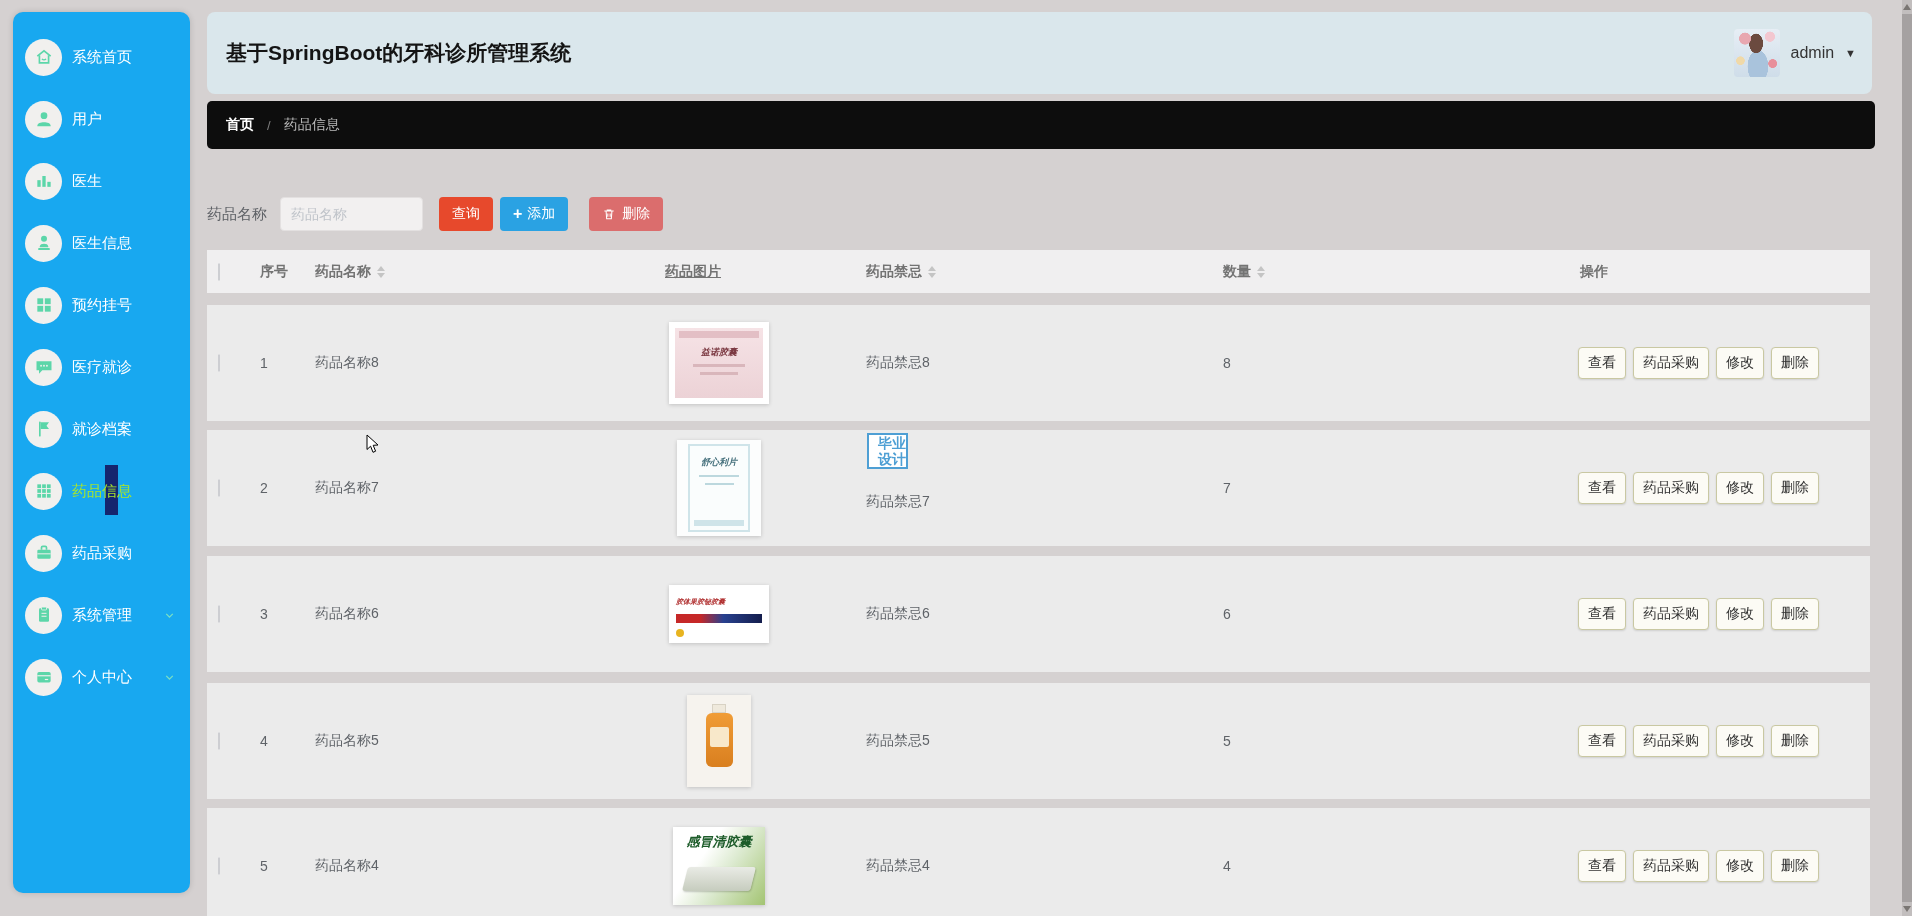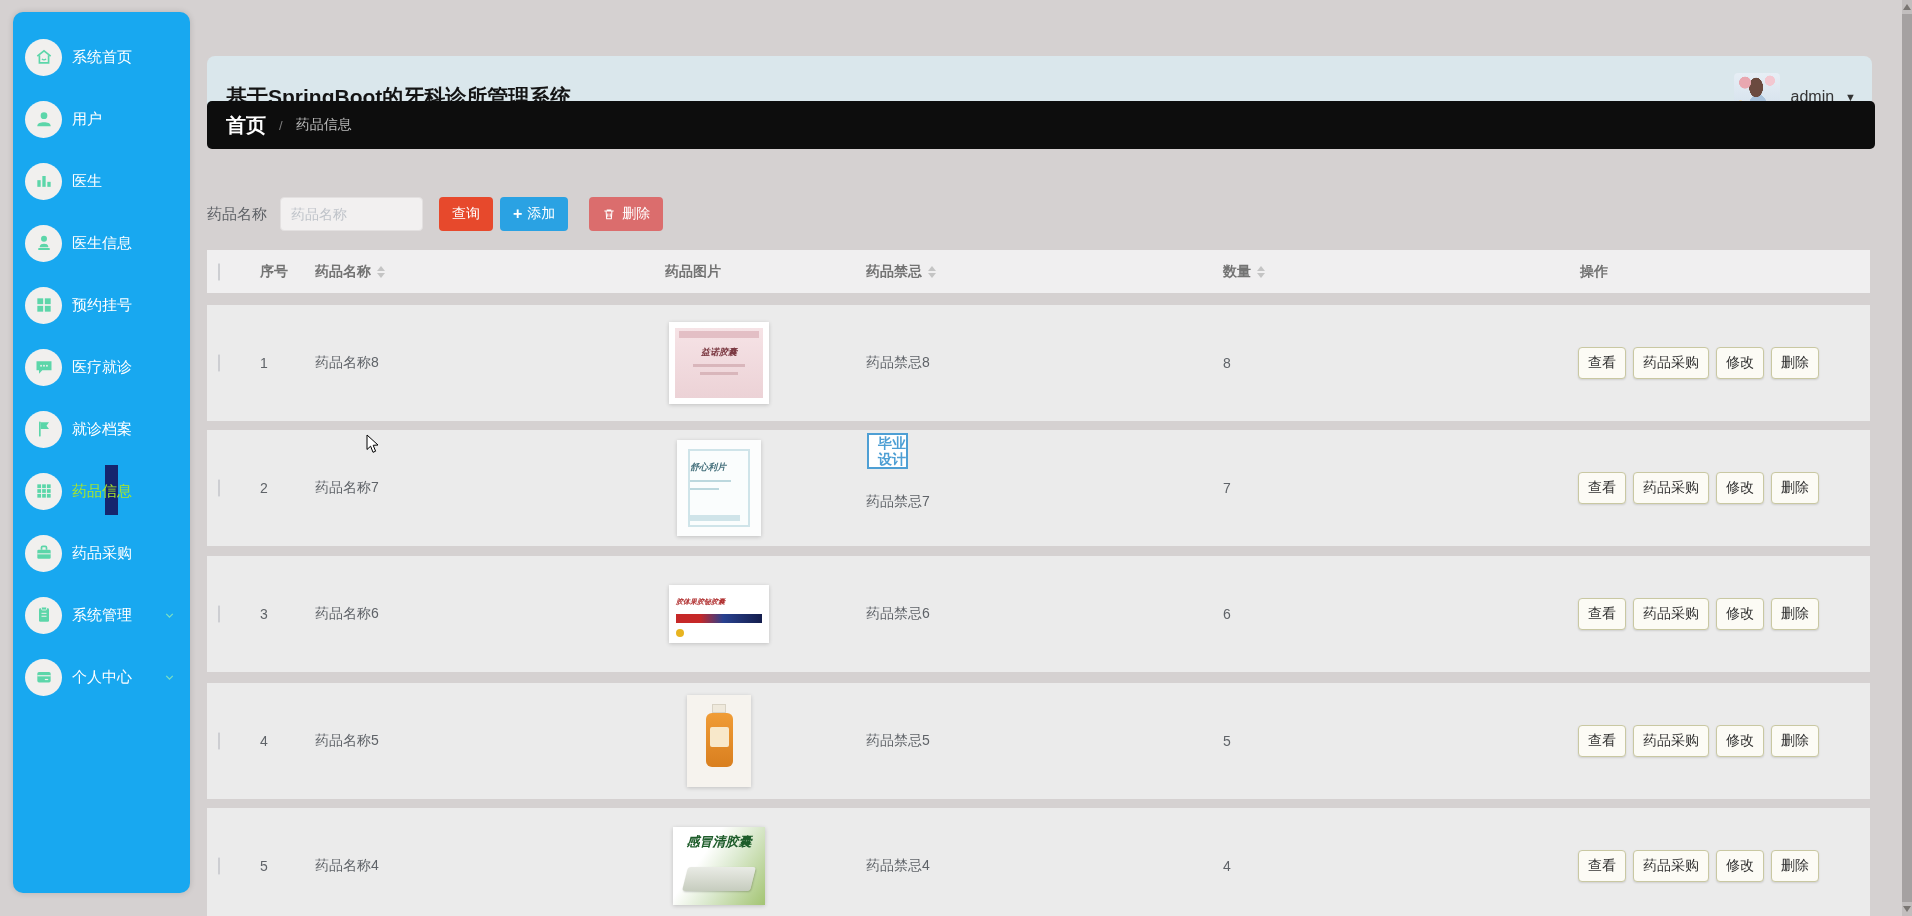--- a/index.html
+++ b/index.html
@@ -17,39 +17,39 @@
     border-radius:10px;padding-top:14px;box-shadow:0 0 6px rgba(0,0,0,.15);}
   .side-item{position:relative;height:62px;display:flex;align-items:center;padding-left:12px;cursor:pointer;}
   .icircle{width:37px;height:37px;border-radius:50%;background:var(--icon-circle);display:flex;
     align-items:center;justify-content:center;flex:0 0 37px;}
   .slabel{margin-left:10px;color:#ffffff;font-size:15px;position:relative;z-index:2;}
   .side-item.active .slabel{color:var(--active-text);}
   .sel-rect{position:absolute;left:92px;top:5px;width:13px;height:50px;background:#15256e;z-index:1;}
   .chev{margin-left:auto;margin-right:14px;display:flex;align-items:center;}
 
   
-  .header{position:absolute;left:207px;top:12px;width:1665px;height:82px;background:var(--header-bg);border-radius:8px;margin-top:44px;}
+  .header{position:absolute;left:207px;top:12px;width:1665px;height:82px;background:var(--header-bg);border-radius:8px;}
   .page-title{position:absolute;left:19px;top:50%;transform:translateY(-50%);font-size:21px;font-weight:bold;color:#141414;}
   .user-box{position:absolute;right:16px;top:50%;transform:translateY(-50%);display:flex;align-items:center;gap:11px;cursor:pointer;}
   .avatar{width:46px;height:48px;border-radius:4px;overflow:hidden;
     background:
       radial-gradient(circle at 24% 20%, #e8a7b0 0 11%, transparent 12%),
       radial-gradient(circle at 78% 16%, #f3c7d0 0 9%, transparent 10%),
       radial-gradient(circle at 14% 66%, #f0d9a8 0 8%, transparent 9%),
       radial-gradient(circle at 84% 72%, #e88f9b 0 8%, transparent 9%),
       radial-gradient(ellipse at 48% 30%, #6b4a3f 0 20%, transparent 21%),
       radial-gradient(ellipse at 52% 78%, #a9c3dc 0 30%, transparent 31%),
       linear-gradient(#e7eef5,#cfdde9);}
   .user-name{font-size:16px;color:#333;}
   .user-caret{font-size:11px;color:#333;}
 
   
   .breadcrumb{position:absolute;left:207px;top:101px;width:1668px;height:48px;background:var(--breadcrumb-bg);
     border-radius:5px;display:flex;align-items:center;padding-left:19px;gap:13px;}
-  .bc-home{color:#fff;font-size:20px;font-weight:bold;cursor:pointer;}
+  .bc-home{color:#fff;font-size:14px;font-weight:bold;cursor:pointer;}
   .bc-sep{color:#7f7f7f;font-size:13px;}
   .bc-cur{color:#bdbdbd;font-size:14px;}
 
   
   .toolbar{position:absolute;left:207px;top:197px;height:34px;display:flex;align-items:center;}
   .filter-label{font-size:15px;color:#5e6166;margin-right:13px;}
   .filter-input{width:143px;height:34px;border:1px solid #e3e0e0;border-radius:4px;background:#f2f0f0;
     padding:0 10px;font-size:14px;color:#333;outline:none;font-family:inherit;}
   .filter-input::placeholder{color:#bfc3c9;}
   .tbtn{height:34px;border:none;border-radius:4px;color:#fff;font-size:14px;font-family:inherit;
@@ -59,42 +59,42 @@
   .btn-add .plus{font-size:16px;font-weight:bold;line-height:1;}
   .btn-delete{background:var(--btn-delete);margin-left:21px;gap:6px;}
 
   
   .table{position:absolute;left:207px;top:250px;width:1663px;height:680px;}
   .thead{position:absolute;left:0;top:0;width:100%;height:43px;background:var(--thead-bg);}
   .trow{position:absolute;left:0;width:100%;height:116px;background:var(--row-bg);}
   .row1{top:55px;} .row2{top:180px;} .row3{top:306px;} .row4{top:433px;} .row5{top:558px;}
   .cell{position:absolute;top:50%;transform:translateY(-50%);font-size:14px;color:#5f6368;white-space:nowrap;}
   .hcell{font-weight:bold;color:#737373;display:flex;align-items:center;}
-  .c-check{left:11px;} .c-idx{left:53px;} .c-name{left:108px;} .c-imgh{left:458px;}
+  .c-check{left:11px;} .c-idx{left:53px;} .c-name{left:108px;} .c-imgh{left:458px;text-decoration:underline;}
   .c-taboo{left:659px;} .c-qty{left:1016px;} .c-act{left:1371px;}
   .checkbox{width:14px;height:14px;border:1px solid #cdced2;border-radius:2px;background:#fbfbfb;cursor:pointer;}
   .sort{display:inline-flex;flex-direction:column;gap:2px;margin-left:6px;cursor:pointer;}
   .sort i{display:block;width:0;height:0;border-left:4px solid transparent;border-right:4px solid transparent;}
   .sort .up{border-bottom:5px solid #c4c4c4;}
   .sort .down{border-top:5px solid #c4c4c4;}
   .actions{display:flex;gap:7px;}
   .abtn{background:#fcfbf5;border:1px solid #c9c8a2;border-radius:4px;color:#303030;font-size:14px;
     font-family:inherit;padding:6px 9px;cursor:pointer;box-shadow:0 1px 2px rgba(0,0,0,.12);white-space:nowrap;}
 
   
   .med{position:absolute;left:512px;top:50%;transform:translate(-50%,-50%);background:#fff;
     box-shadow:0 1px 4px rgba(0,0,0,.18);overflow:hidden;}
   .med-pink{width:100px;height:82px;padding:6px;}
   .pink-face{width:100%;height:100%;background:linear-gradient(#f6e3e6,#ecd2d6);display:flex;flex-direction:column;align-items:center;}
   .pink-band{width:92%;height:7px;background:#e3bfc5;margin-top:3px;}
   .med-label{font-weight:bold;font-style:italic;}
   .pink-face .med-label{font-size:9px;color:#7d3b44;margin-top:8px;}
   .pink-line{width:60%;height:3px;background:#d9b6bb;margin-top:5px;}
   .med-teal{width:84px;height:96px;display:flex;align-items:center;justify-content:center;background:#fcfdfd;}
-  .teal-frame{width:62px;height:78px;border:2px solid #cfe4e9;background:#fafdfd;display:flex;flex-direction:column;}
+  .teal-frame{width:62px;height:88px;border:2px solid #cfe4e9;background:#fafdfd;display:flex;flex-direction:column;align-items:center;}
   .teal-frame .med-label{font-size:9px;color:#45707c;margin-top:10px;}
   .teal-line{width:70%;height:2px;background:#bcd8de;margin-top:6px;}
   .teal-foot{width:86%;height:6px;background:#cfe4e9;margin-top:auto;margin-bottom:4px;}
   .med-stripe{width:100px;height:58px;padding:5px 7px;}
   .med-stripe .med-label{font-size:7px;color:#b23434;}
   .stripe-band{height:9px;background:linear-gradient(90deg,#c62828 28%,#28418f 55%,#141d4c);margin-top:6px;}
   .stripe-dot{width:8px;height:8px;border-radius:50%;background:#e8b420;margin-top:6px;}
   .med-bottle{width:64px;height:92px;background:#f6f3ee;display:flex;flex-direction:column;align-items:center;}
   .bcap{width:14px;height:9px;background:#efe9dc;border:1px solid #d8d2c4;margin-top:9px;}
   .bbody{width:27px;height:54px;background:linear-gradient(#f09c36,#d97f1f);border-radius:6px;position:relative;}

